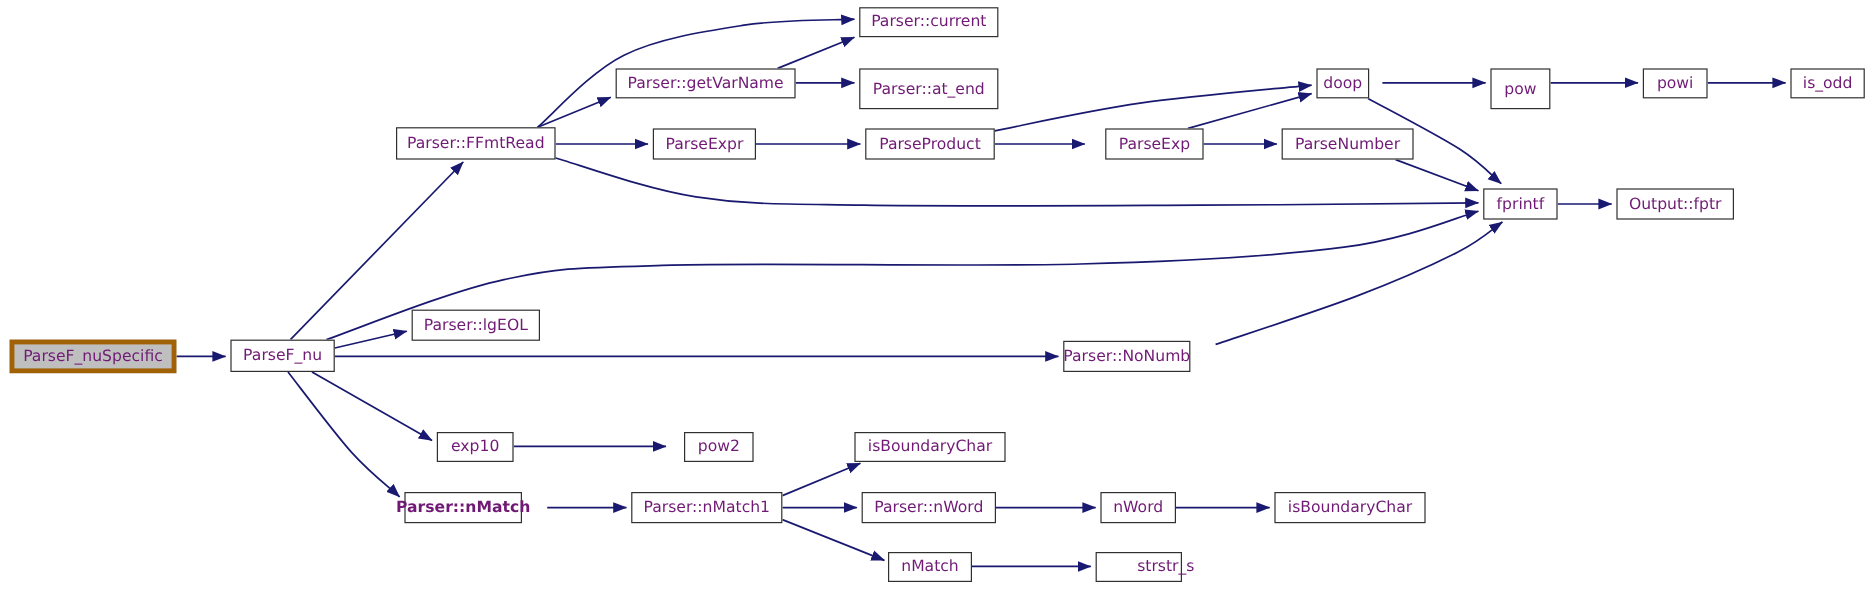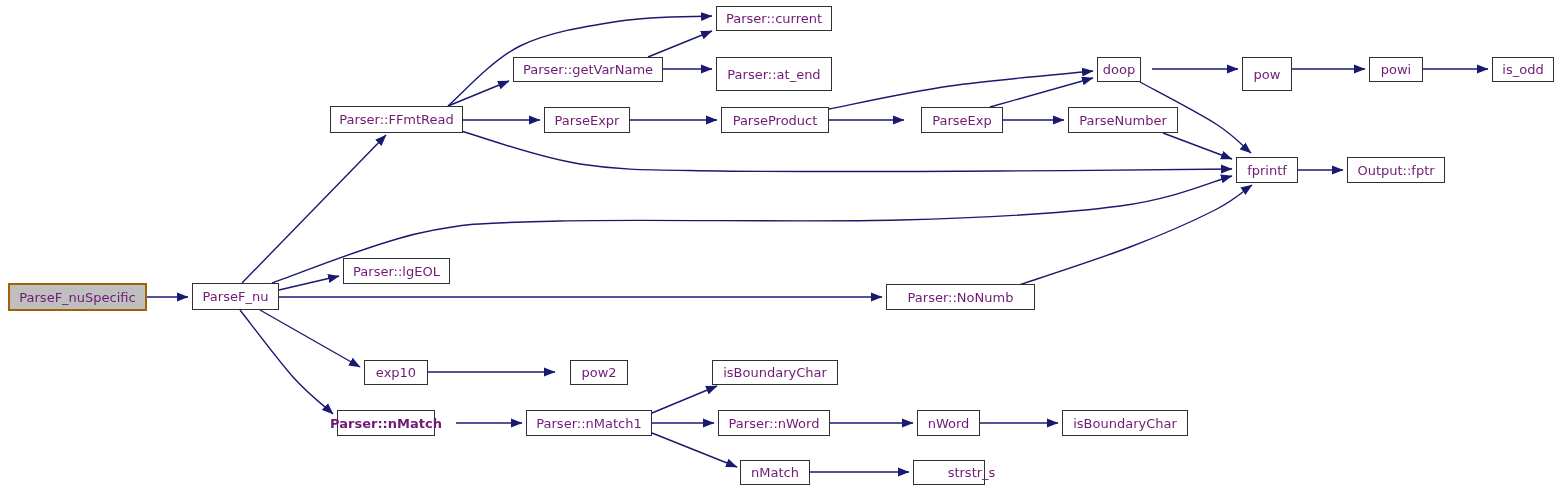--- a/index.html
+++ b/index.html
@@ -17,21 +17,21 @@
     box-sizing:border-box;
     background:var(--nodefill,#ffffff);
     border:1px solid var(--nodeborder,#303030);
     display:flex;align-items:center;justify-content:center;
     font-size:13px;line-height:1;color:#701a75;
     white-space:nowrap;
     z-index:2;
   }
   .node.root{
     background:var(--rootfill,#bfbfbf);
-    border:2px solid #a16207;
+    border:4px solid #a16207;
   }
 </style>
 </head>
 <body>
 
 <div id="canvas" style="background: rgb(255, 255, 255);">
   <svg id="edge-layer" xmlns="http://www.w3.org/2000/svg" viewBox="0 0 1563 493">
     <defs>
       <marker id="arrowhead" markerUnits="userSpaceOnUse" viewBox="0 0 12 10" refX="11" refY="5" markerWidth="12" markerHeight="10" orient="auto">
         <path d="M0,0.5 L11.5,5 L0,9.5 z" fill="#191970" stroke="none"></path>
@@ -84,21 +84,21 @@
     <div class="node" style="left: 721px; top: 107px; width: 108px; height: 26px;">ParseProduct</div>
     <div class="node" style="left: 908px; top: 107px; width: 82px; height: 26px; margin-left: 13px;">ParseExp</div>
     <div class="node" style="left: 1068px; top: 107px; width: 110px; height: 26px;">ParseNumber</div>
     <div class="node" style="left: 1097px; top: 57px; width: 44px; height: 25px;">doop</div>
     <div class="node" style="left: 1242px; top: 57px; width: 50px; height: 34px;">pow</div>
     <div class="node" style="left: 1369px; top: 57px; width: 54px; height: 25px;">powi</div>
     <div class="node" style="left: 1492px; top: 57px; width: 62px; height: 25px;">is_odd</div>
     <div class="node" style="left: 1236px; top: 157px; width: 62px; height: 26px;">fprintf</div>
     <div class="node" style="left: 1347px; top: 157px; width: 98px; height: 26px;">Output::fptr</div>
     <div class="node" style="left: 343px; top: 258px; width: 107px; height: 26px;">Parser::lgEOL</div>
-    <div class="node" style="left: 886px; top: 284px; width: 149px; height: 26px;">Parser::NoNumb</div>
+    <div class="node" style="left: 886px; top: 284px; width: 106px; height: 26px;">Parser::NoNumb</div>
     <div class="node" style="left: 364px; top: 360px; width: 64px; height: 25px;">exp10</div>
     <div class="node" style="left: 559px; top: 360px; width: 58px; height: 25px; margin-left: 11px;">pow2</div>
     <div class="node" style="left: 337px; top: 410px; width: 98px; height: 26px; font-weight: bold;">Parser::nMatch</div>
     <div class="node" style="left: 526px; top: 410px; width: 126px; height: 26px;">Parser::nMatch1</div>
     <div class="node" style="left: 712px; top: 360px; width: 126px; height: 25px;">isBoundaryChar</div>
     <div class="node" style="left: 718px; top: 410px; width: 112px; height: 26px;">Parser::nWord</div>
     <div class="node" style="left: 917px; top: 410px; width: 63px; height: 26px;">nWord</div>
     <div class="node" style="left: 1062px; top: 410px; width: 126px; height: 26px;">isBoundaryChar</div>
     <div class="node" style="left: 740px; top: 460px; width: 70px; height: 25px;">nMatch</div>
     <div class="node" style="left: 913px; top: 460px; width: 72px; height: 25px; padding-left: 45px;">strstr_s</div>

